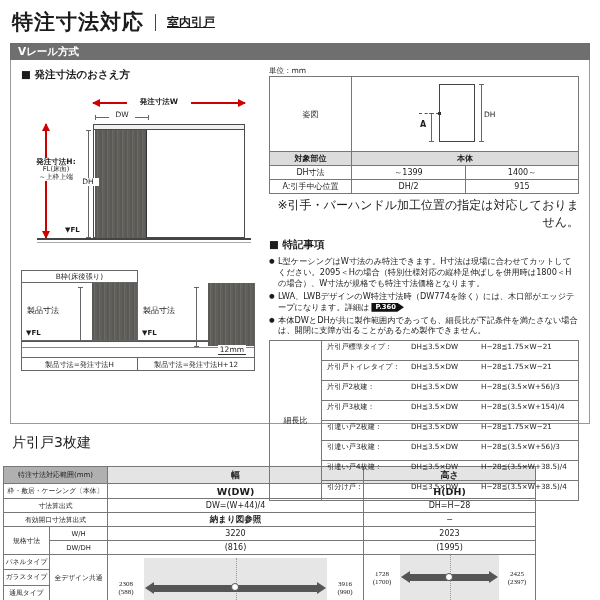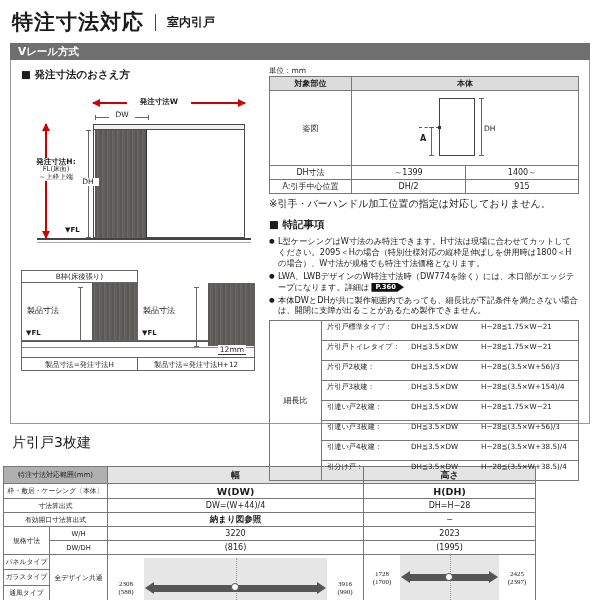--- a/index.html
+++ b/index.html
@@ -4,21 +4,21 @@
 <style>
   * { box-sizing: border-box; }
   body { margin:0; width:600px; height:600px; background:#fff; color:#1c1c1c;
          font-family:"DejaVu Sans", sans-serif; }
   .page { position:relative; width:600px; height:600px; overflow:hidden; background:#fff; }
 
   
   .header { display:flex; align-items:center; padding:8px 12px 5px 12px; }
   .h-title { font-size:21px; font-weight:bold; letter-spacing:1px; }
   .h-div { width:1px; height:17px; background:#444; margin:0 11px; }
-  .h-sub { font-size:12px; font-weight:bold; }
+  .h-sub { font-size:12px; font-weight:bold;text-decoration:underline; }
 
   .section-bar { margin:2px 10px 0 10px; background:#6f6f6f; color:#fff;
                  font-size:10.5px; font-weight:bold; padding:2px 8px; line-height:13px; }
 
   
   .main-box { margin:0 10px; border:1px solid #999; border-top:none; display:flex;
               height:364px; background:#fff; }
   .left-col  { width:252px; padding:6px 0 0 10px; }
   .right-col { flex:1; padding:6px 10px 0 6px; }
   .block-title { font-size:10.5px; font-weight:bold; margin:2px 0 4px 0; }
@@ -80,21 +80,21 @@
   .mt th,.mt td { border:1px solid #777; font-size:8px; text-align:center; padding:1px 0; }
   .mt th { background:#dcdcdc; height:13px; }
   .mt .lcol { width:82px; }
   .fig { position:relative; height:74px; }
   .fig-door { position:absolute; left:50%; top:7px; margin-left:-26px; width:36px; height:58px;
               border:1px solid #444; background:#fff; }
   .fig-dh  { left:50%; margin-left:16px; top:7px; height:58px; }
   .fig-a   { left:50%; margin-left:-34px; top:36px; height:29px; }
   .fig-handle { position:absolute; left:50%; margin-left:-46px; top:36px; width:20px; border-top:1px dashed #555; }
   .fig-dot { position:absolute; left:50%; margin-left:-27px; top:35px; width:3px; height:3px; background:#333; }
-  .mt-note { font-size:10px; margin:3px 0 7px 0; }
+  .mt-note { font-size:12px; margin:3px 0 7px 0;text-align:right; }
 
   
   .notes { margin:2px 0 4px 0; padding:0; list-style:none; }
   .notes li { position:relative; font-size:8.2px; line-height:1.33; padding-left:9px; margin-bottom:2px; }
   .notes li::before { content:"●"; position:absolute; left:0; top:1px; font-size:6.5px; }
   .pbadge { display:inline-block; background:#111; color:#fff; font-size:6.8px; font-weight:bold;
             line-height:9px; padding:0 8px 0 4px; margin-left:2px; vertical-align:middle;
             clip-path:polygon(0 0,80% 0,100% 50%,80% 100%,0 100%); }
 
   
@@ -209,38 +209,38 @@
     </div>
 
     <div class="right-col">
       <div class="title-row">
         <div class="unit">単位：mm</div>
       </div>
 
       <table class="mt">
         <tbody>
             <tr>
-          <th class="lcol">対象部位</th>
-          <th colspan="2">本体</th>
-        </tr>
-        <tr>
           <td>姿図</td>
           <td colspan="2" style="padding:0;">
             <div class="fig">
               <div class="fig-door"></div>
               <div class="dim-v fig-dh"></div>
               <div class="lab" style="left:50%; margin-left:19px; top:34px; font-size:7.5px;">DH</div>
               <div class="dim-v fig-a"></div>
               <div class="lab" style="left:50%; margin-left:-45px; top:44px; font-size:8px; font-weight:bold;">A</div>
               <div class="fig-handle"></div>
               <div class="fig-dot"></div>
             </div>
           </td>
         </tr>
         <tr>
+          <th class="lcol">対象部位</th>
+          <th colspan="2">本体</th>
+        </tr>
+        <tr>
           <td>DH寸法</td>
           <td style="width:114px;">～1399</td>
           <td>1400～</td>
         </tr>
         <tr>
           <td>A:引手中心位置</td>
           <td>DH/2</td>
           <td>915</td>
         </tr>
       </tbody>

